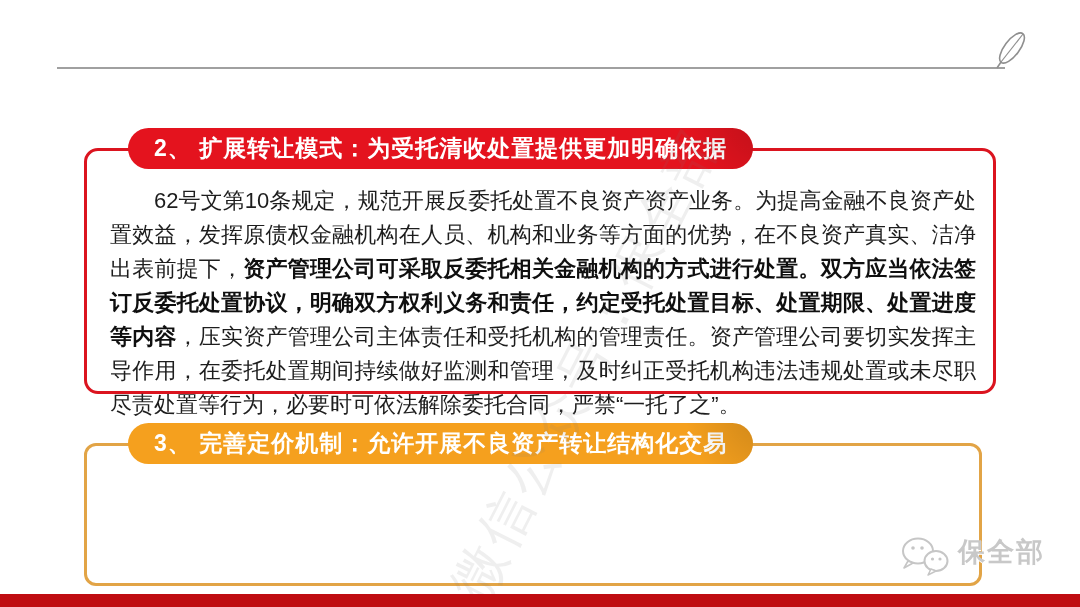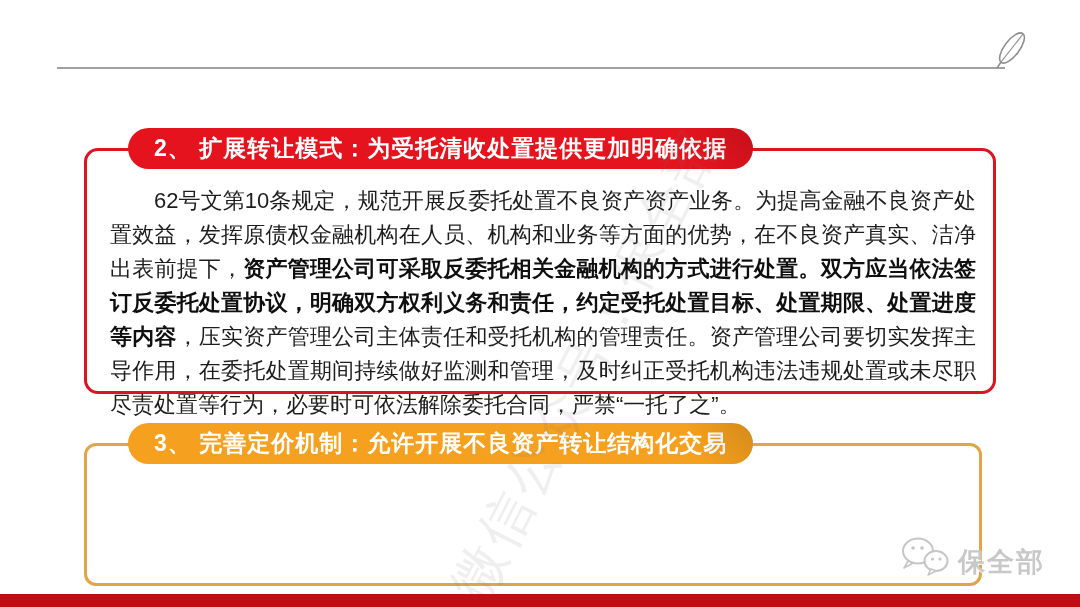--- a/index.html
+++ b/index.html
@@ -53,21 +53,21 @@
   
   .diag-watermark{
     position:absolute;left:468px;top:560px;z-index:4;
     transform:rotate(-63deg);transform-origin:0 50%;
     font-size:54px;letter-spacing:4px;white-space:nowrap;
     color:rgba(120,120,120,0.12);pointer-events:none;
   }
   
   .badge{
     position:absolute;left:898px;top:534px;z-index:6;
-    display:flex;align-items:flex-end;gap:6px;
+    display:flex;align-items:flex-start;gap:6px;
   }
   .badge-label{
     font-size:27px;font-weight:700;color:#c8c8c8;
     text-shadow:0 1px 0 #ffffff;letter-spacing:2px;
   }
   
   .bottom-bar{
     position:absolute;left:0;right:0;bottom:0;height:13px;
     background:#BF0D11;z-index:5;
   }

